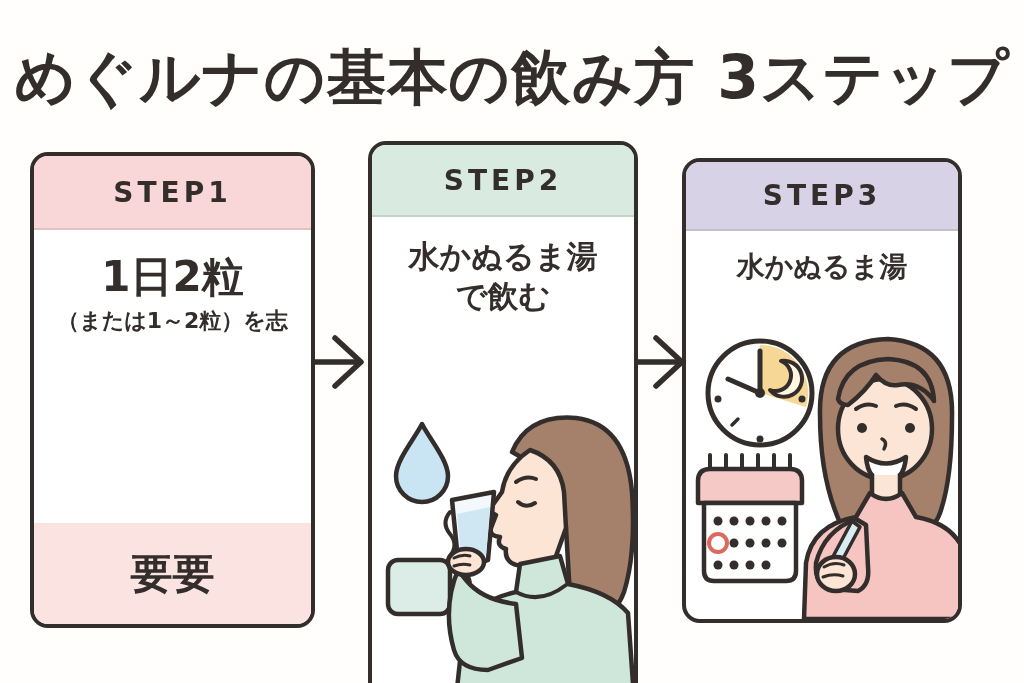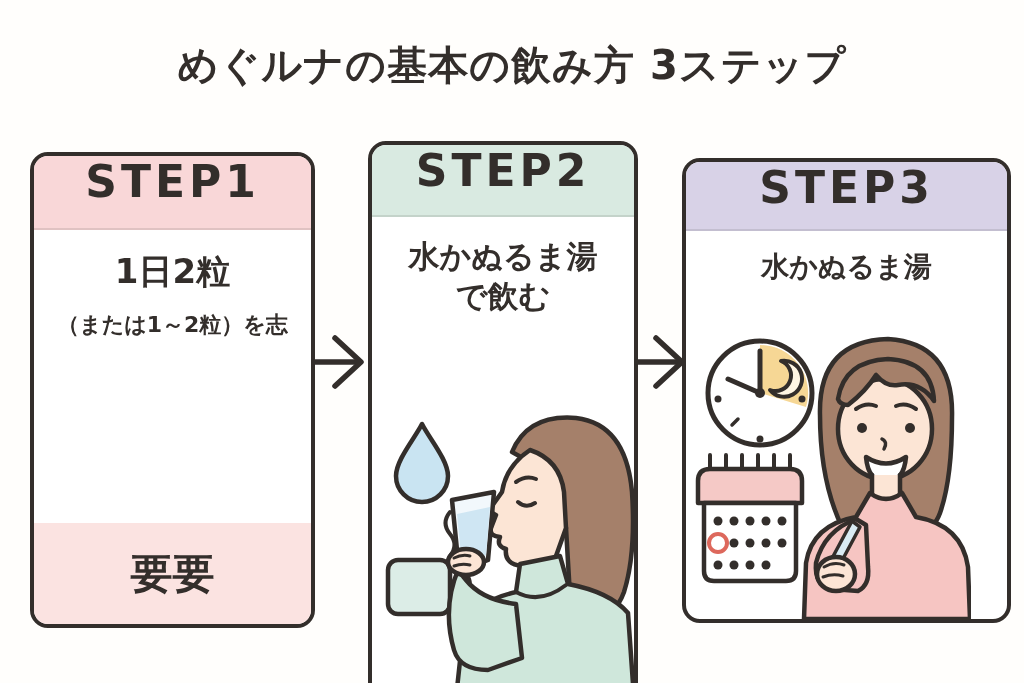--- a/index.html
+++ b/index.html
@@ -3,42 +3,42 @@
 <meta charset="utf-8">
 <style>
   html,body{margin:0;padding:0;background:#fffefc;}
   .canvas{
     position:relative;width:1024px;height:683px;overflow:hidden;
     background:#fffefc;color:#332e2b;
     font-family:"DejaVu Sans","Liberation Sans",sans-serif;
   }
   .title{
     position:absolute;top:38px;left:0;width:100%;margin:0;
-    text-align:center;font-size:40px;font-weight:800;letter-spacing:1px;
+    text-align:center;font-size:60px;font-weight:800;letter-spacing:1px;
     color:#332e2b;
   }
   .panel{
     position:absolute;background:#ffffff;
     border:4px solid #332e2b;border-radius:18px;
     box-sizing:border-box;overflow:hidden;
   }
   .p1{left:30px;top:152px;width:285px;height:476px;}
   .p2{left:368px;top:141px;width:270px;height:561px;}
-  .p3{left:682px;top:158px;width:329px;height:465px;}
+  .p3{left:682px;top:158px;width:280px;height:465px;}
   .hdr{
-    height:72px;display:flex;align-items:flex-start;justify-content:center;
-    font-size:44px;font-weight:800;letter-spacing:4px;
+    height:72px;display:flex;align-items:center;justify-content:center;
+    font-size:28px;font-weight:800;letter-spacing:4px;
     border-bottom:2px solid rgba(51,46,43,0.12);
   }
   .hdr1{background:#f9d7d8;}
   .hdr2{background:#d9eae1;height:70px;}
   .hdr3{background:#d8d2e7;height:67px;}
   .txt{margin-top:20px;text-align:center;font-weight:800;line-height:1.28;}
-  .p1 .line1{font-size:34px;}
-  .p1 .line2{font-size:22px;margin-top:17px;}
+  .p1 .line1{font-size:42px;}
+  .p1 .line2{font-size:22px;margin-top:3px;}
   .p2 .txt{}
   .p2 .line1,.p2 .line2{font-size:31px;}
   .p3 .txt{margin-top:18px;}
   .p3 .line1,.p3 .line2{font-size:28px;}
   .illus{position:absolute;left:0;width:100%;pointer-events:none;}
   .illus1{bottom:83px;height:214px;}
   .illus2{bottom:0;height:290px;}
   .illus3{bottom:0;height:290px;}
   .footer1{
     position:absolute;left:0;right:0;bottom:0;height:101px;

